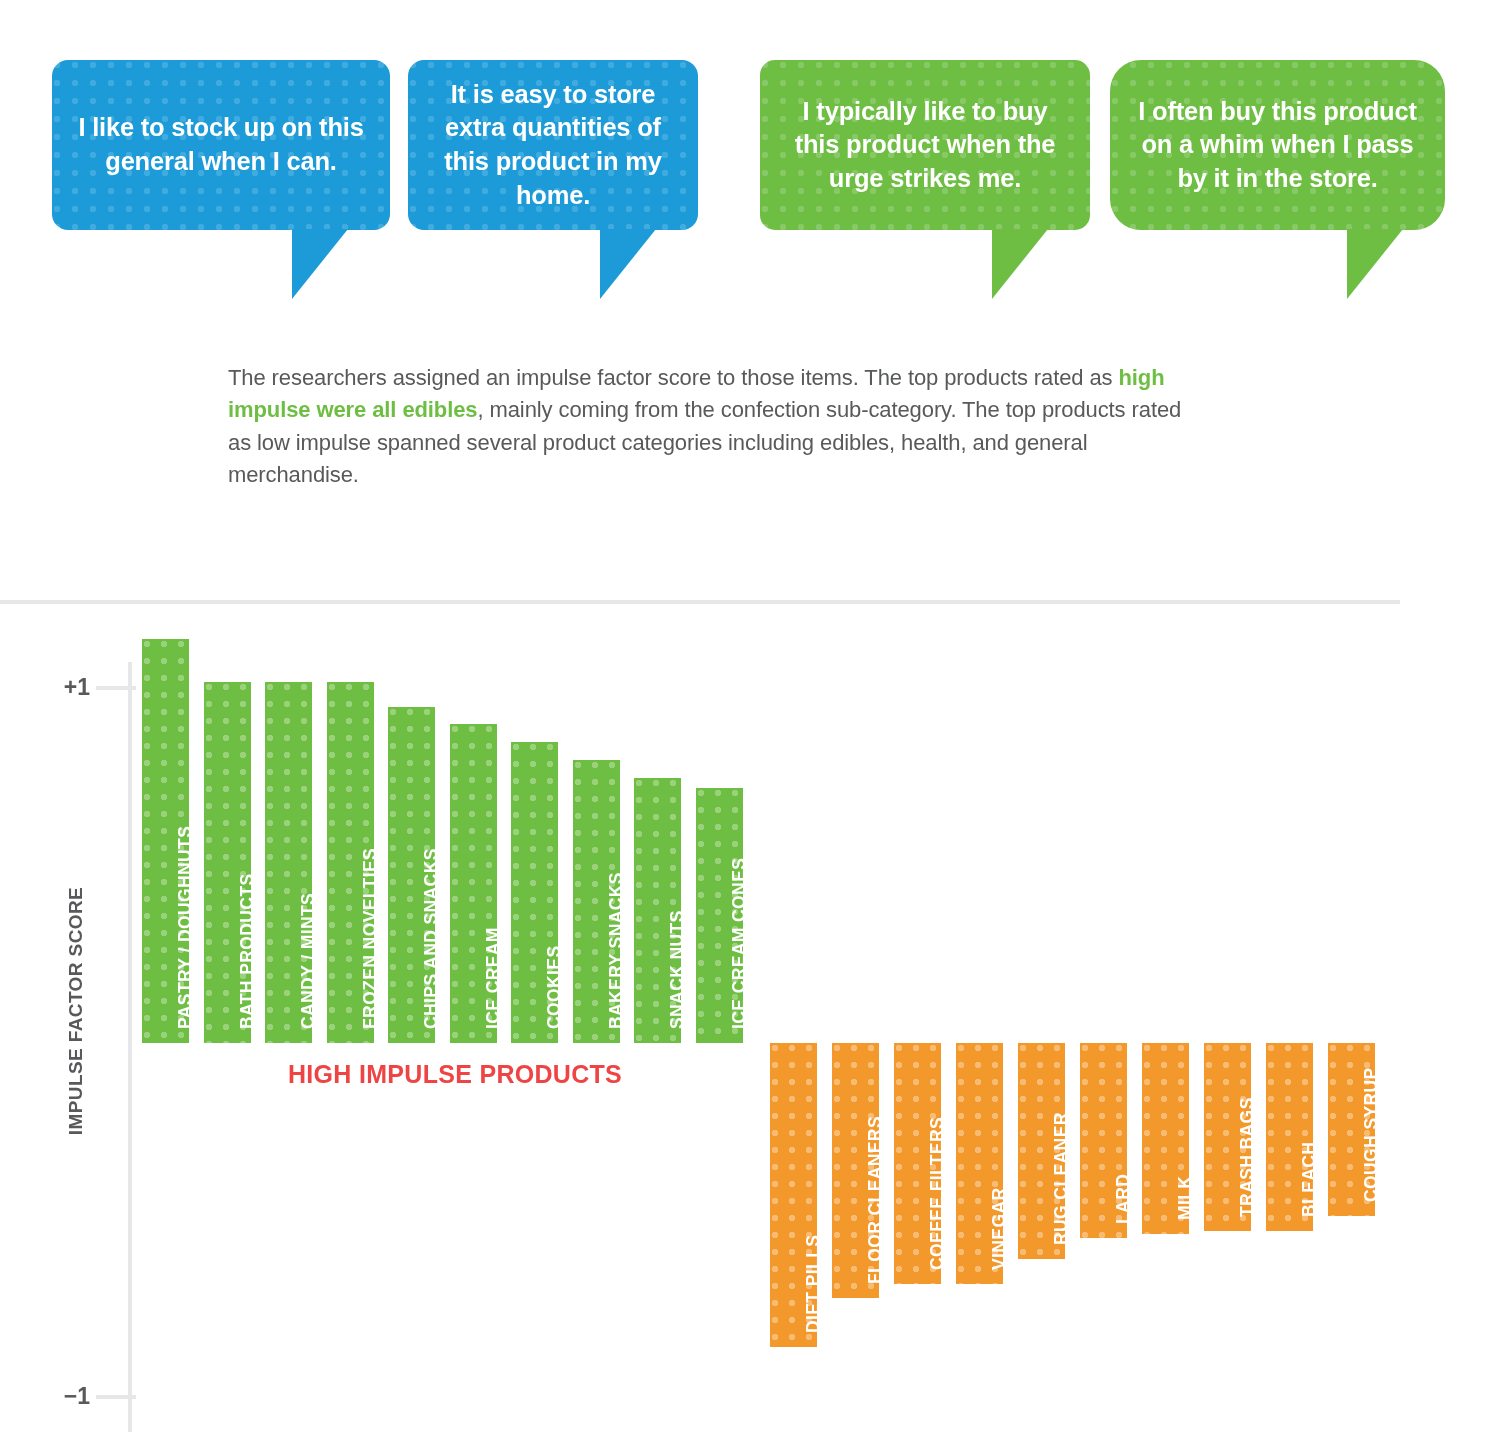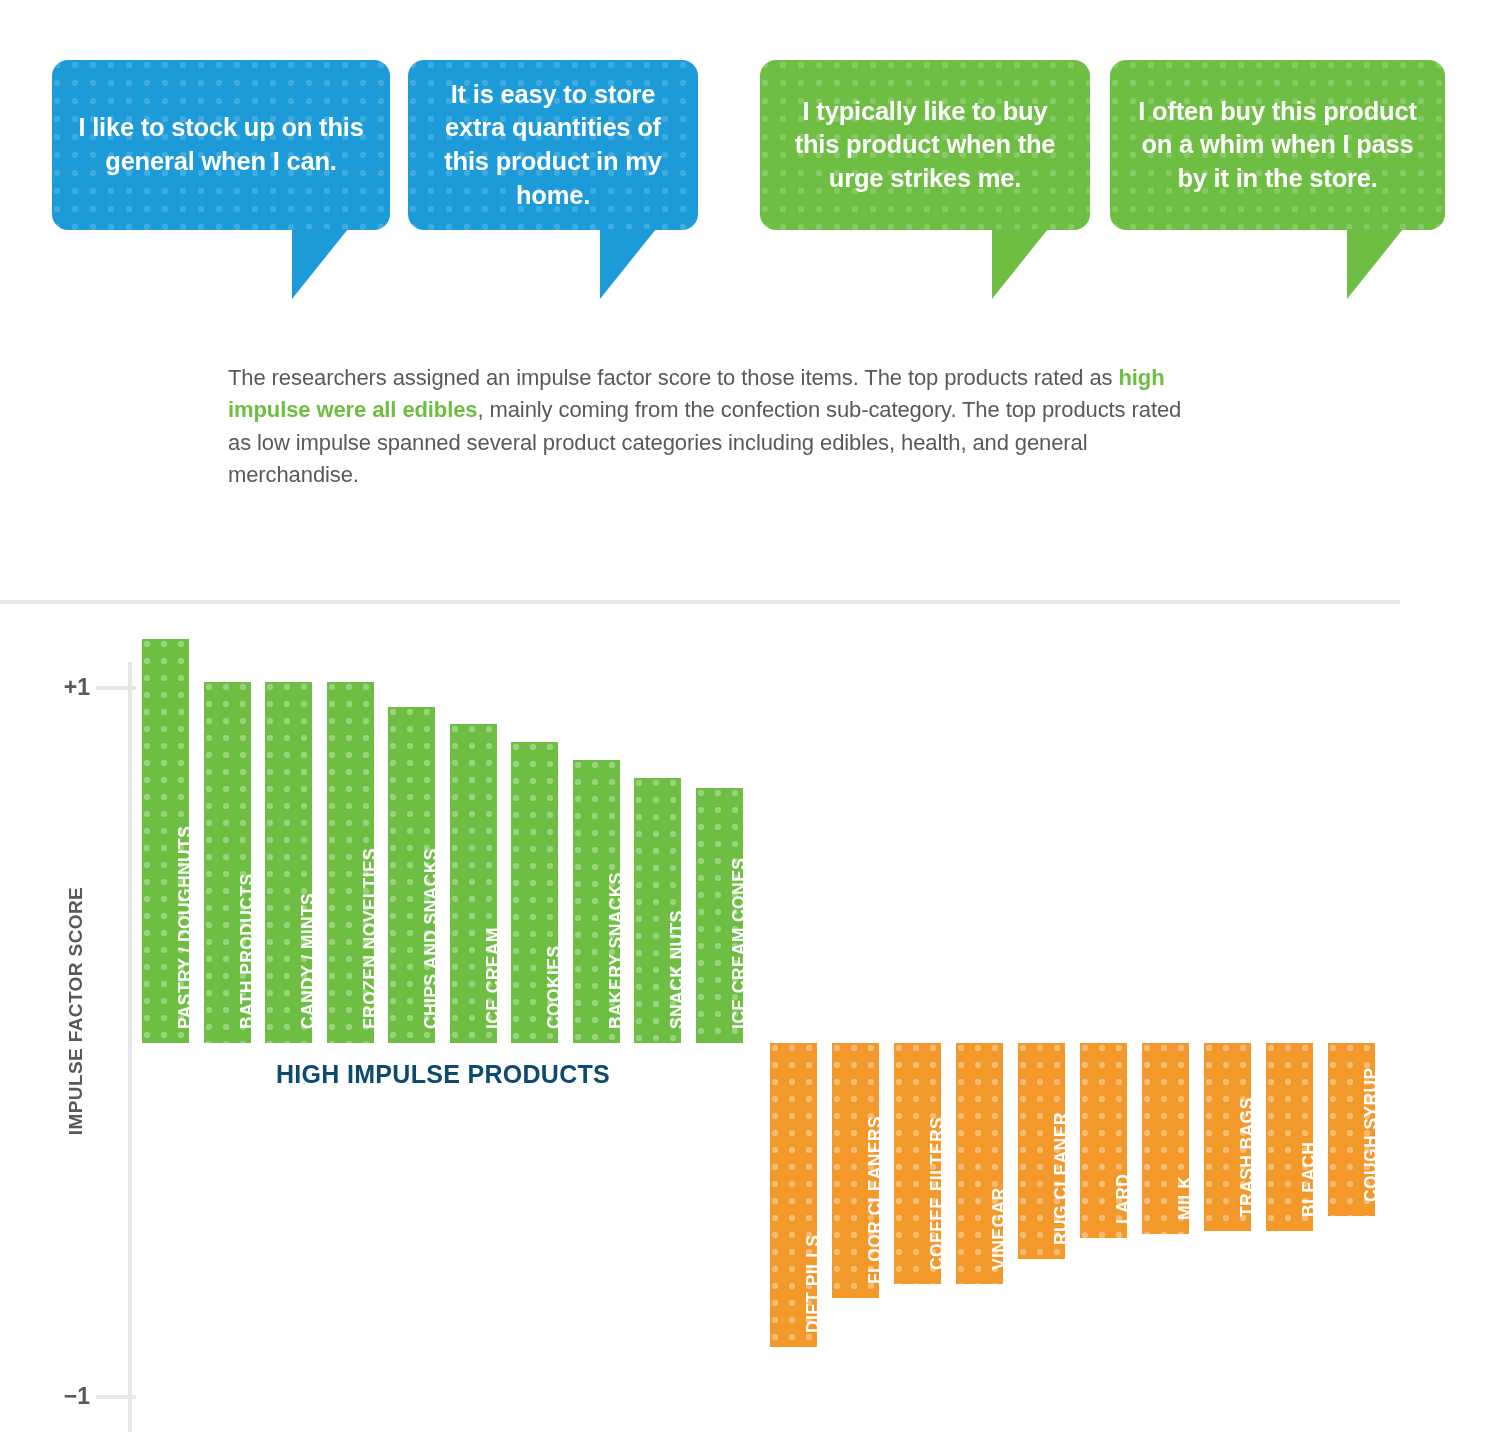--- a/index.html
+++ b/index.html
@@ -112,42 +112,42 @@
     white-space: nowrap;
     transform-origin: left top;
     transform: rotate(-90deg);
   }
 
   .section-label {
     position: absolute;
     font-size: 25px; font-weight: bold; letter-spacing: 0.3px;
     white-space: nowrap;
   }
-  .section-high { color: #0c4a6e; left: 276px; top: 460px; }
+  .section-high { color: #ef4444; left: 288px; top: 460px; }
   .section-low  { color: #F3982B; left: 925px; top: 405px; }
 </style>
 </head>
 <body>
 
 <div id="stage">
 
   <div class="bubble-row">
       <div class="bubble bubble-blue" style="left: 52px; top: 60px; width: 338px; height: 170px;">
         <span>I like to stock up on this general when I can.</span>
       </div>
       <div class="bubble-tail tail-blue" style="left: 292px; top: 229px;"></div>
       <div class="bubble bubble-blue" style="left: 408px; top: 60px; width: 290px; height: 170px;">
         <span>It is easy to store extra quantities of this product in my home.</span>
       </div>
       <div class="bubble-tail tail-blue" style="left: 600px; top: 229px;"></div>
-      <div class="bubble bubble-green" style="left: 760px; top: 60px; width: 330px; height: 170px;">
+      <div class="bubble bubble-green" style="left: 760px; top: 60px; width: 330px; height: 170px; border-radius: 15px;">
         <span>I typically like to buy this product when the urge strikes me.</span>
       </div>
       <div class="bubble-tail tail-green" style="left: 992px; top: 229px;"></div>
-      <div class="bubble bubble-green" style="left: 1110px; top: 60px; width: 335px; height: 170px;">
+      <div class="bubble bubble-green" style="left: 1110px; top: 60px; width: 335px; height: 170px; border-radius: 31px;">
         <span>I often buy this product on a whim when I pass by it in the store.</span>
       </div>
       <div class="bubble-tail tail-green" style="left: 1347px; top: 229px;"></div>
     </div>
 
   <div class="intro">
     <span>The researchers assigned an impulse factor score to those items. The top products rated as </span><span class="hl">high impulse were all edibles</span><span>, mainly coming from the confection sub-category. The top products rated as low impulse spanned several product categories including edibles, health, and general merchandise.</span>
   </div>
 
   <div class="chart">

